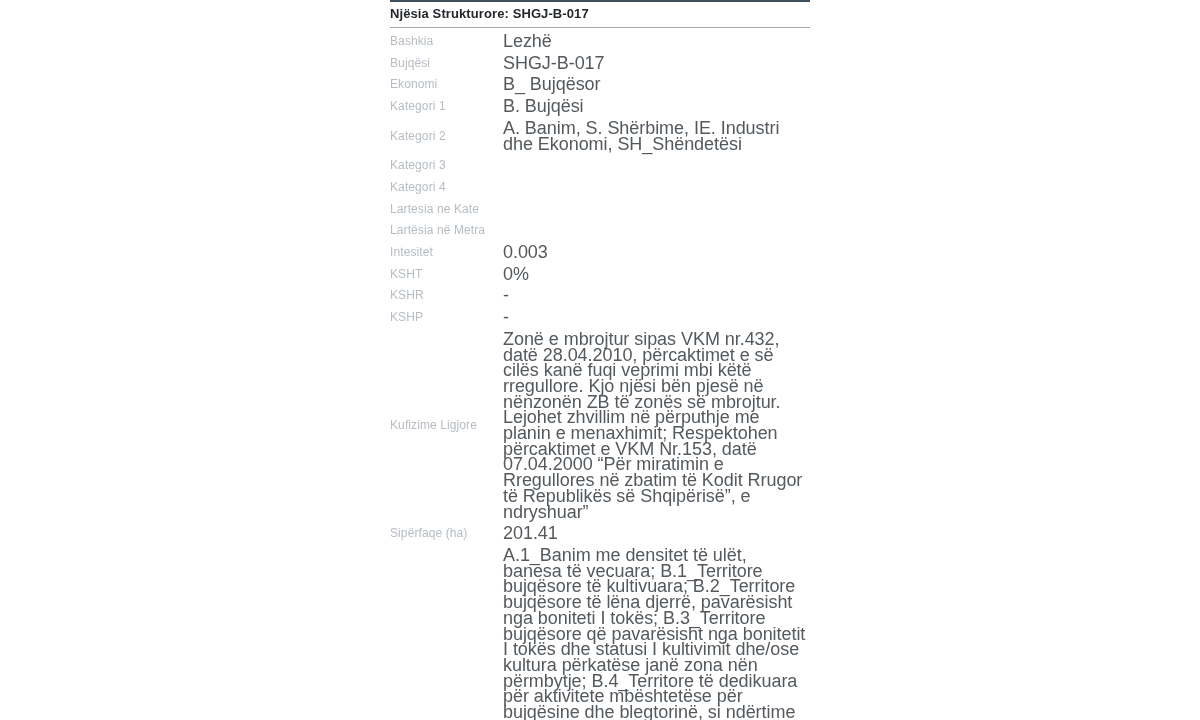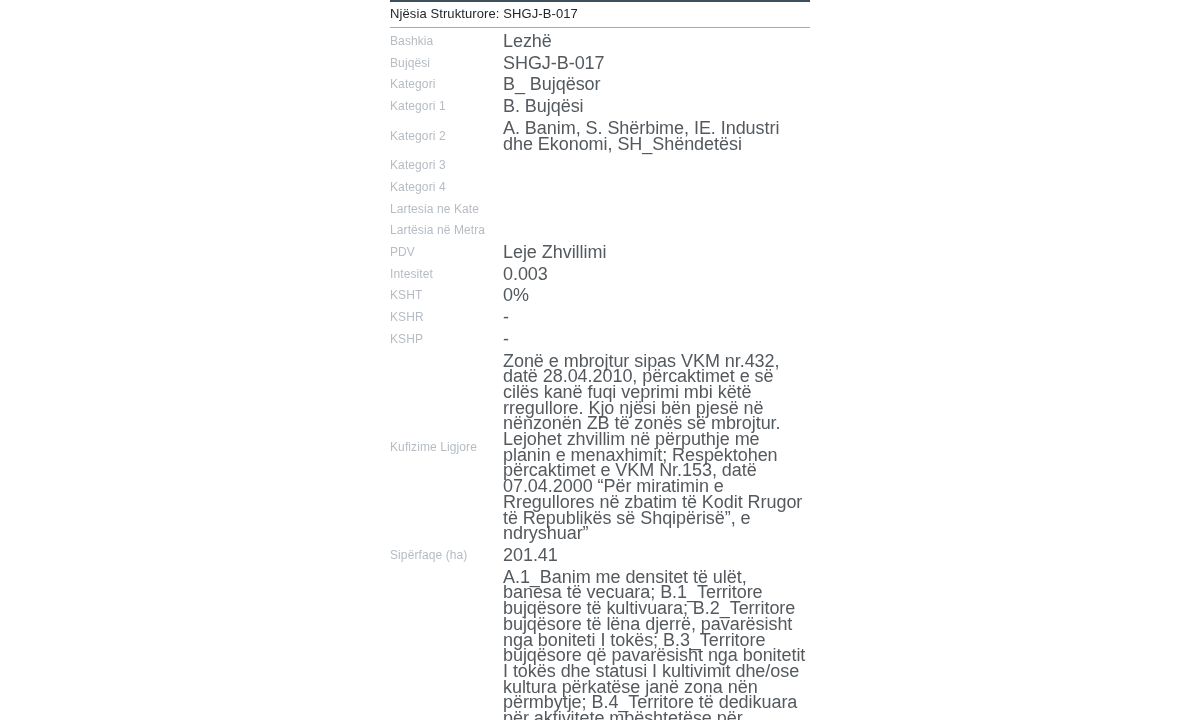--- a/index.html
+++ b/index.html
@@ -24,21 +24,21 @@
     top: 0;
     width: 420px;
   }
   .panel-header {
     border-top: 2px solid var(--c-top-border);
     border-bottom: 1px solid var(--c-divider);
     padding: 4px 0 6px 0;
   }
   .panel-title {
     font-size: 13px;
-    font-weight: normal;
+    font-weight: bold;
     color: var(--c-title);
     letter-spacing: 0.1px;
   }
   .rows {
     padding-top: 6px;
   }
   .row {
     display: flex;
     align-items: center;
     margin-bottom: 6px;
@@ -70,21 +70,21 @@
   <div class="rows">
       <div class="row">
     <div class="field-label">Bashkia</div>
     <div class="field-value">Lezhë</div>
   </div>
       <div class="row">
     <div class="field-label">Bujqësi</div>
     <div class="field-value">SHGJ-B-017</div>
   </div>
       <div class="row">
-    <div class="field-label">Kategori</div>
+    <div class="field-label">Ekonomi</div>
     <div class="field-value">B_ Bujqësor</div>
   </div>
       <div class="row">
     <div class="field-label">Kategori 1</div>
     <div class="field-value">B. Bujqësi</div>
   </div>
       <div class="row">
     <div class="field-label">Kategori 2</div>
     <div class="field-value">A. Banim, S. Shërbime, IE. Industri dhe Ekonomi, SH_Shëndetësi</div>
   </div>
@@ -94,24 +94,20 @@
   </div>
       <div class="row">
     <div class="field-label">Kategori 4</div>
     <div class="field-value"></div>
   </div>
       <div class="row">
     <div class="field-label">Lartesia ne Kate</div>
   </div>
       <div class="row">
     <div class="field-label">Lartësia në Metra</div>
-  </div>
-      <div class="row">
-    <div class="field-label">PDV</div>
-    <div class="field-value">Leje Zhvillimi</div>
   </div>
       <div class="row">
     <div class="field-label">Intesitet</div>
     <div class="field-value">0.003</div>
   </div>
       <div class="row">
     <div class="field-label">KSHT</div>
     <div class="field-value">0%</div>
   </div>
       <div class="row">

